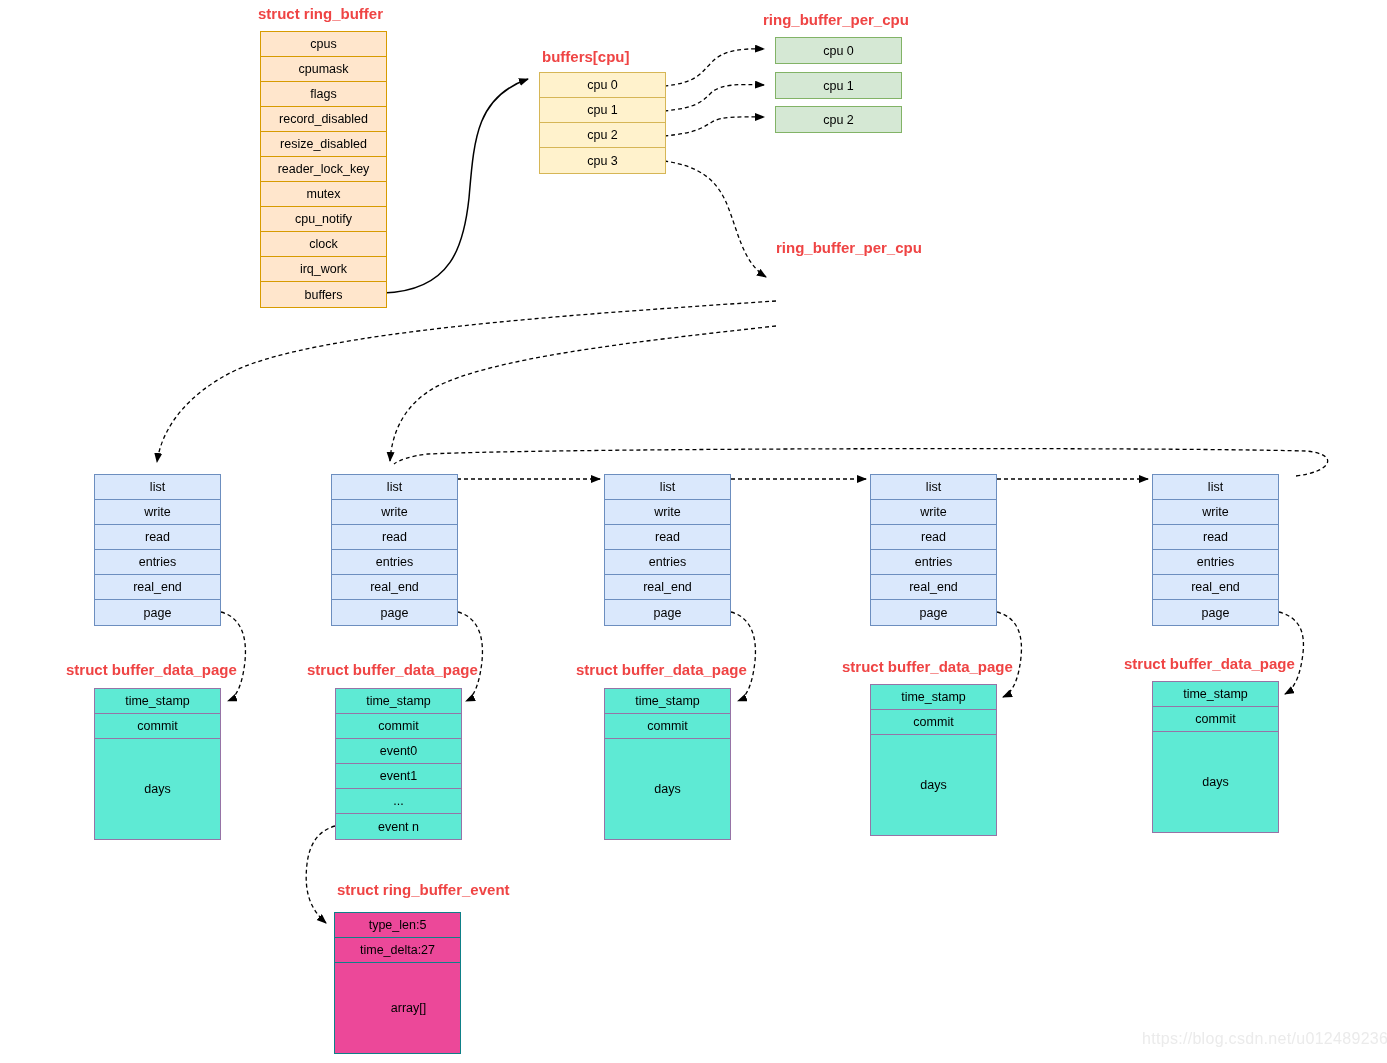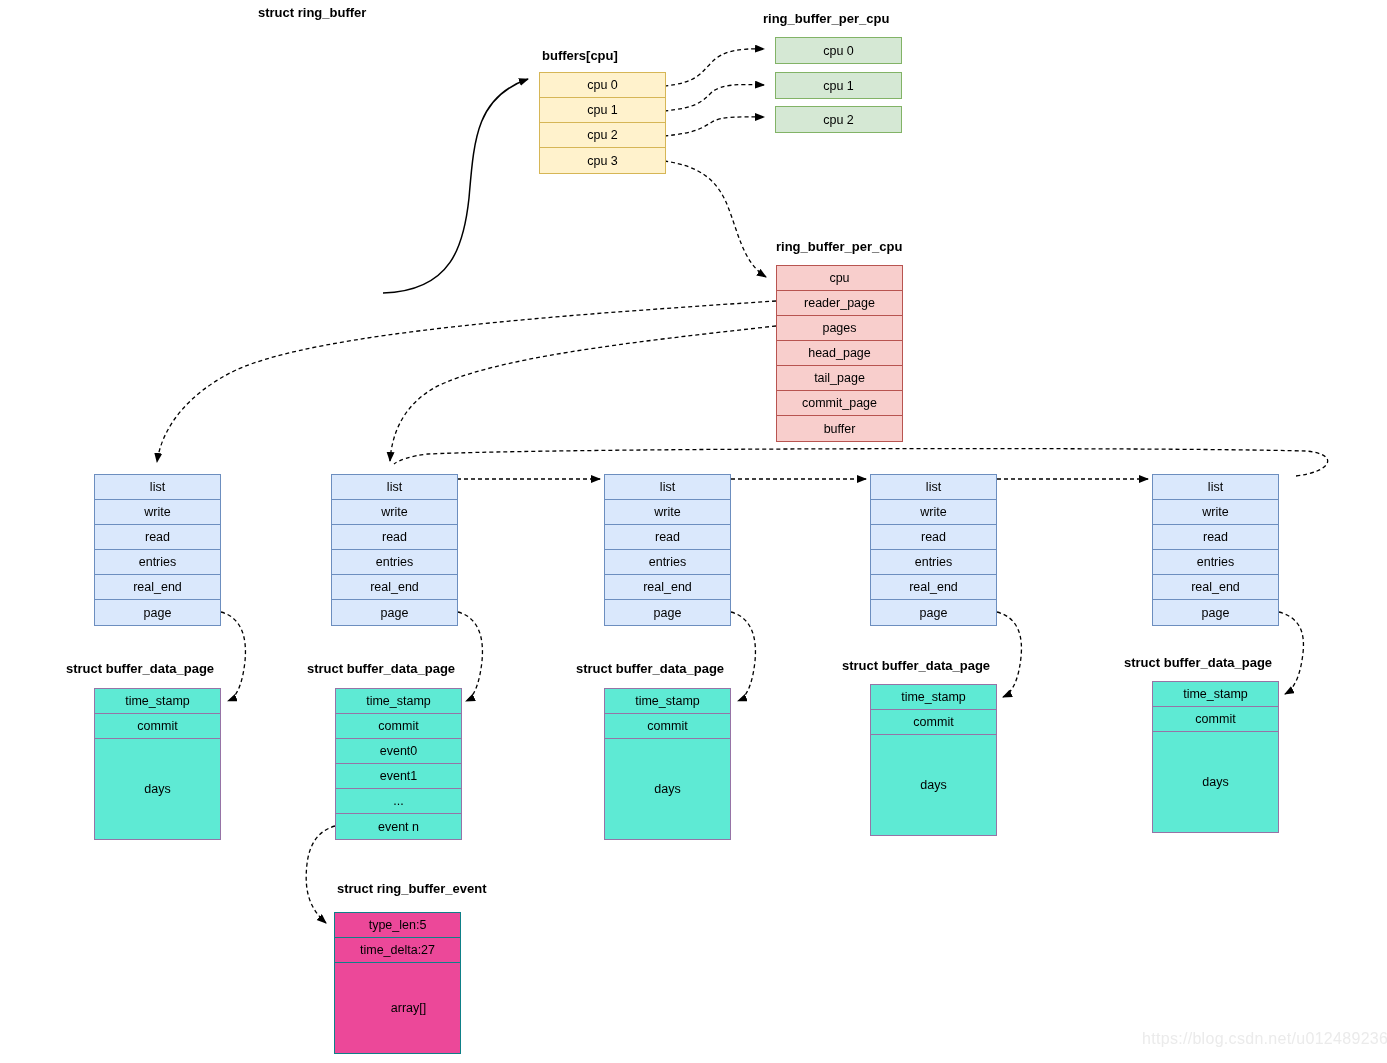--- a/index.html
+++ b/index.html
@@ -15,21 +15,21 @@
   .row:last-child{border-bottom:none;}
   .row.h100{height:100px;}
   .row.h90{height:90px;padding-left:22px;}
   .orange{background:#ffe6cc;border-color:#d79b00;}
   .yellow{background:#fff2cc;border-color:#d6b656;}
   .green{background:#d5e8d4;border-color:#82b366;}
   .red{background:#f8cecc;border-color:#b85450;}
   .blue{background:#dae8fc;border-color:#6c8ebf;}
   .purple{background:#5eead4;border-color:#9673a6;}
   .teal{background:#ec4899;border-color:#0e8088;}
-  .title{position:absolute;font-weight:bold;font-size:13px;color:#000000;white-space:nowrap;}
+  .title{position:absolute;font-weight:bold;font-size:15px;color:#ef4444;white-space:nowrap;}
   .title.c{width:180px;text-align:left;}
   .watermark{position:absolute;left:1142px;top:1030px;font-size:16px;color:#ebebeb;
              letter-spacing:0.3px;white-space:nowrap;}
 </style>
 </head>
 <body>
 
 <div id="stage">
 
   <svg class="connectors" viewBox="0 0 1387 1063">
@@ -51,20 +51,33 @@
     <path class="dashed" d="M 997,479 L 1148,479" marker-end="url(#arr)"></path>
     <path class="dashed" d="M 221,612 C 243,618 247,640 245,661 C 243,680 238,697 228,701" marker-end="url(#arr)"></path>
     <path class="dashed" d="M 458,612 C 480,618 484,640 482,661 C 480,680 475,697 466,701" marker-end="url(#arr)"></path>
     <path class="dashed" d="M 731,612 C 753,618 757,640 755,661 C 753,680 748,697 738,701" marker-end="url(#arr)"></path>
     <path class="dashed" d="M 997,612 C 1019,618 1023,637 1021,657 C 1019,676 1014,692 1003,697" marker-end="url(#arr)"></path>
     <path class="dashed" d="M 1279,612 C 1301,618 1305,634 1303,653 C 1301,671 1296,688 1285,694" marker-end="url(#arr)"></path>
     <path class="dashed" d="M 335,826 C 317,831 309,846 307,864 C 304,890 309,908 326,923" marker-end="url(#arr)"></path>
   </svg>
 
   <div class="title" style="left:258px;top:5px">struct ring_buffer</div>
+  <div class="box orange" style="left:260px;top:31px">
+    <div class="row">cpus</div>
+    <div class="row">cpumask</div>
+    <div class="row">flags</div>
+    <div class="row">record_disabled</div>
+    <div class="row">resize_disabled</div>
+    <div class="row">reader_lock_key</div>
+    <div class="row">mutex</div>
+    <div class="row">cpu_notify</div>
+    <div class="row">clock</div>
+    <div class="row">irq_work</div>
+    <div class="row">buffers</div>
+  </div>
 
   <div class="title" style="left:542px;top:48px">buffers[cpu]</div>
   <div class="box yellow" style="left:539px;top:72px">
     <div class="row">cpu 0</div>
     <div class="row">cpu 1</div>
     <div class="row">cpu 2</div>
     <div class="row">cpu 3</div>
   </div>
 
   <div class="title" style="left:763px;top:11px">ring_buffer_per_cpu</div>
@@ -72,29 +85,20 @@
     <div class="row">cpu 0</div>
   </div>
   <div class="box green" style="left:775px;top:72px">
     <div class="row">cpu 1</div>
   </div>
   <div class="box green" style="left:775px;top:106px">
     <div class="row">cpu 2</div>
   </div>
 
   <div class="title" style="left:776px;top:239px">ring_buffer_per_cpu</div>
-  <div class="box red" style="left:776px;top:265px">
-    <div class="row">cpu</div>
-    <div class="row">reader_page</div>
-    <div class="row">pages</div>
-    <div class="row">head_page</div>
-    <div class="row">tail_page</div>
-    <div class="row">commit_page</div>
-    <div class="row">buffer</div>
-  </div>
 
   <div class="box blue" style="left:94px;top:474px">
     <div class="row">list</div>
     <div class="row">write</div>
     <div class="row">read</div>
     <div class="row">entries</div>
     <div class="row">real_end</div>
     <div class="row">page</div>
   </div>
   <div class="box blue" style="left:331px;top:474px">

